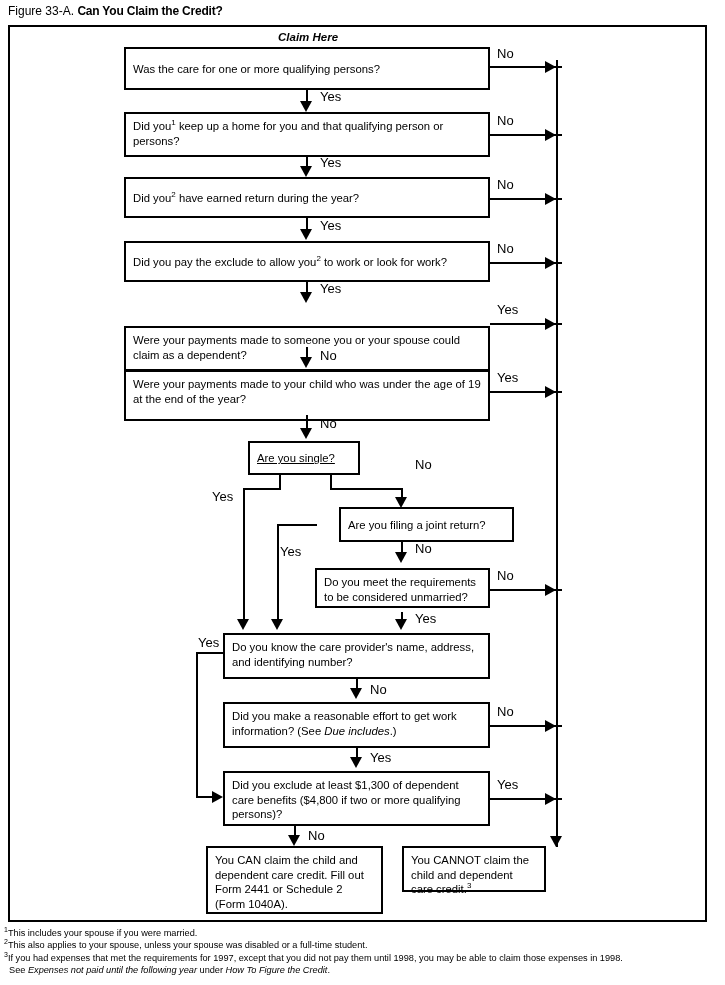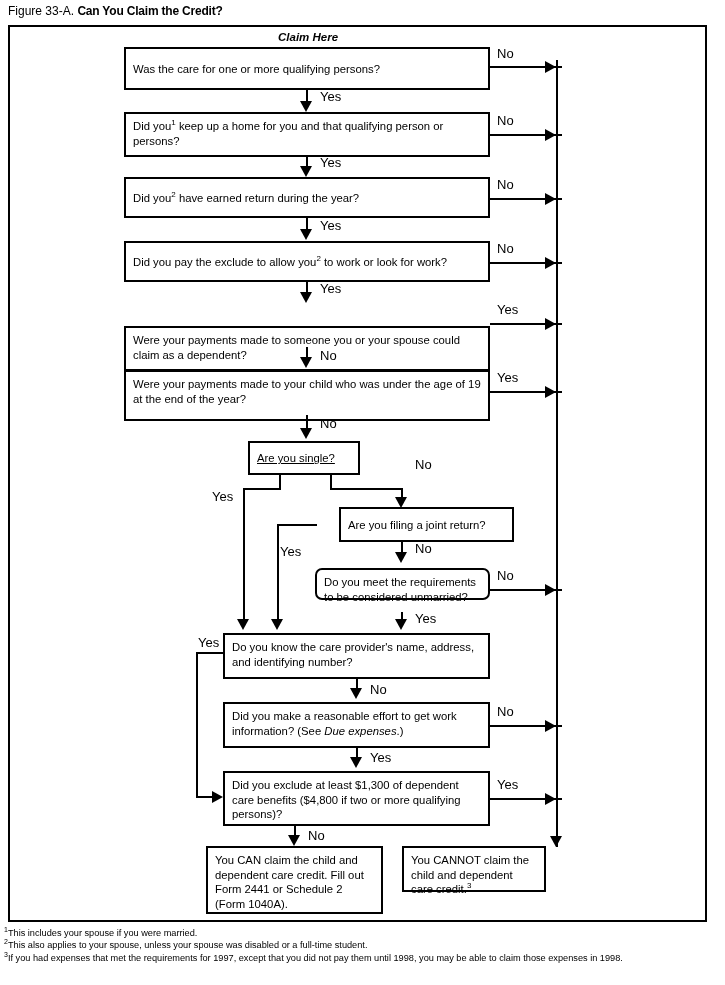--- a/index.html
+++ b/index.html
@@ -143,30 +143,30 @@
 </div>
 
 <div class="node" style="left:248px; top:441px; width:112px; height:34px;text-decoration:underline;">
   <span class="txt">Are you single?</span>
 </div>
 
 <div class="node" style="left:315px; top:507px; width:175px; height:35px;margin-left:24px;">
   <span class="txt">Are you filing a joint return?</span>
 </div>
 
-<div class="node top" style="left:315px; top:568px; width:175px; height:32px;border-radius:7px;">
+<div class="node top" style="left:315px; top:568px; width:175px; height:40px;">
   <span class="txt">Do you meet the requirements to be considered unmarried?</span>
 </div>
 
 <div class="node top" style="left:223px; top:633px; width:267px; height:46px;">
   <span class="txt">Do you know the care provider's name, address, and identifying number?</span>
 </div>
 
 <div class="node top" style="left:223px; top:702px; width:267px; height:46px;">
-  <span class="txt"><span>Did you make a reasonable effort to get work information? (See </span><i>Due expenses</i><span>.)</span></span>
+  <span class="txt"><span>Did you make a reasonable effort to get work information? (See </span><i>Due includes</i><span>.)</span></span>
 </div>
 
 <div class="node top" style="left:223px; top:771px; width:267px; height:55px;">
   <span class="txt">Did you exclude at least $1,300 of dependent care benefits ($4,800 if two or more qualifying persons)?</span>
 </div>
 
 <div class="node top" style="left:206px; top:846px; width:177px; height:68px;">
   <span class="txt">You CAN claim the child and dependent care credit. Fill out Form 2441 or Schedule 2 (Form 1040A).</span>
 </div>
 
@@ -277,13 +277,14 @@
 <div class="elab" style="left:497px; top:779px;">Yes</div>
 
 <div class="ln-v" style="left:294px; top:826px; height:12px;"></div>
 <div class="arw-d" style="left:288px; top:835px;"></div>
 <div class="elab" style="left:308px; top:830px;">No</div>
 
 <div id="footnotes">
   <div class="fn"><sup>1</sup><span>This includes your spouse if you were married.</span></div>
   <div class="fn"><sup>2</sup><span>This also applies to your spouse, unless your spouse was disabled or a full-time student.</span></div>
   <div class="fn"><sup>3</sup><span>If you had expenses that met the requirements for 1997, except that you did not pay them until 1998, you may be able to claim those expenses in 1998.</span></div>
+  <div class="fn fn-cont"><span>See </span><i>Expenses not paid until the following year</i><span> under </span><i>How To Figure the Credit</i><span>.</span></div>
 </div>
 
 </body></html>

